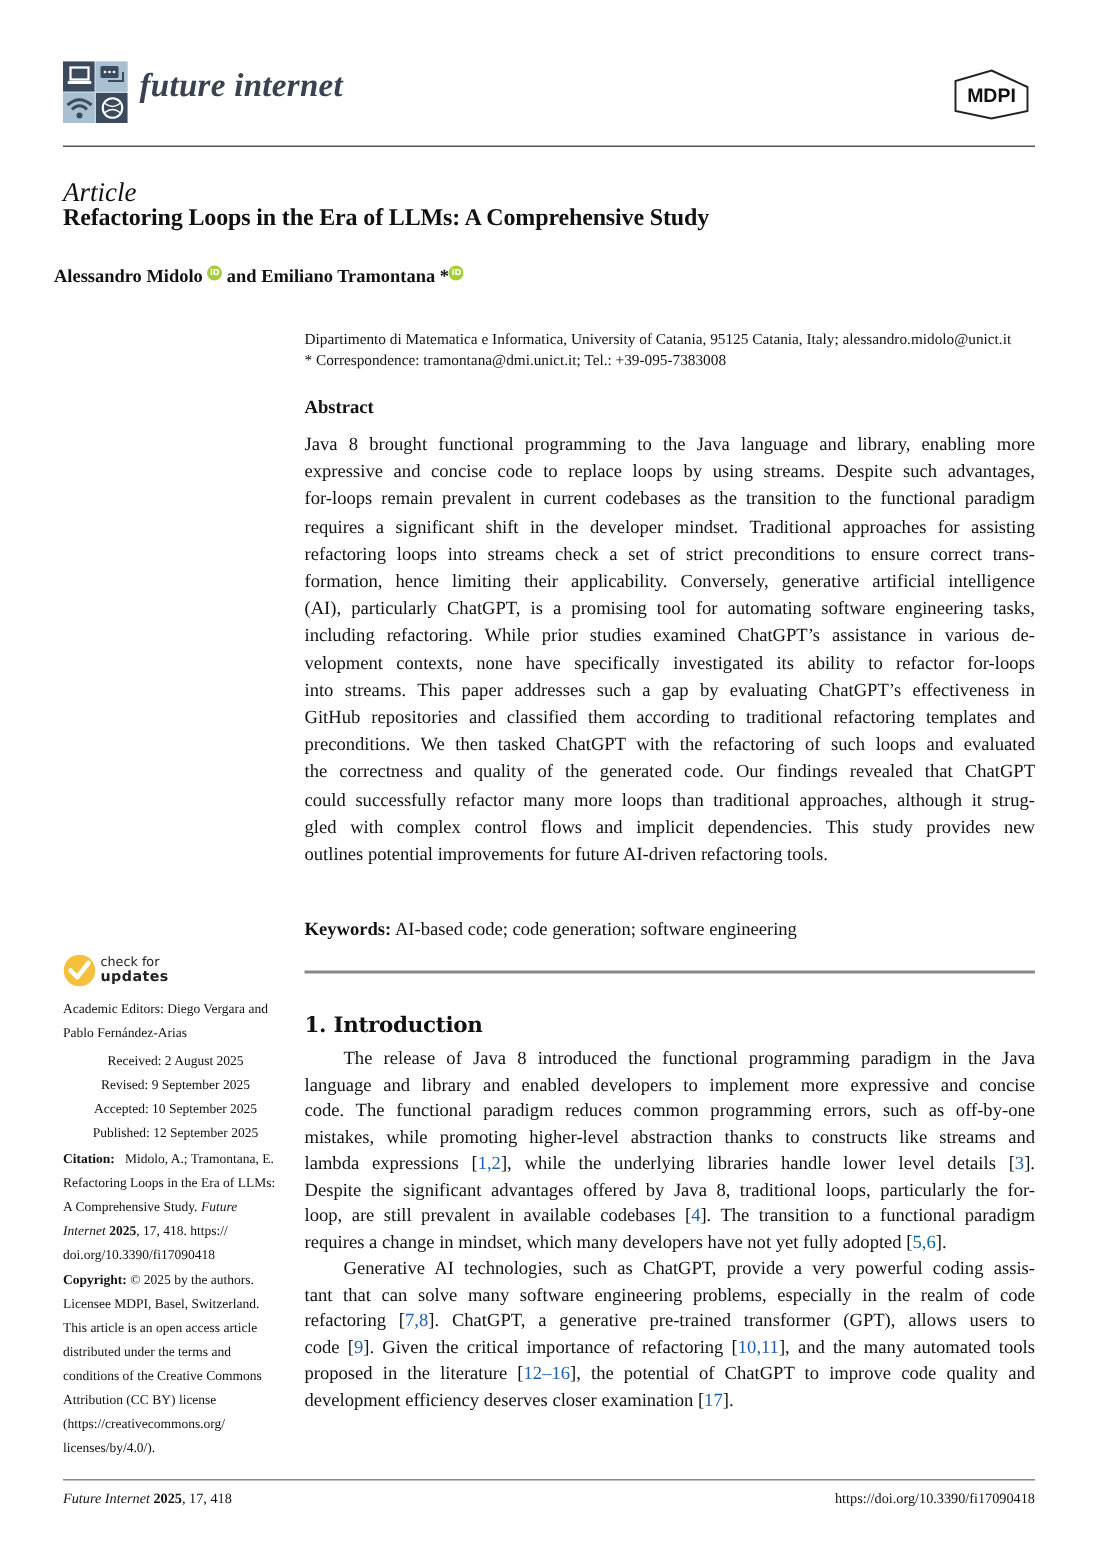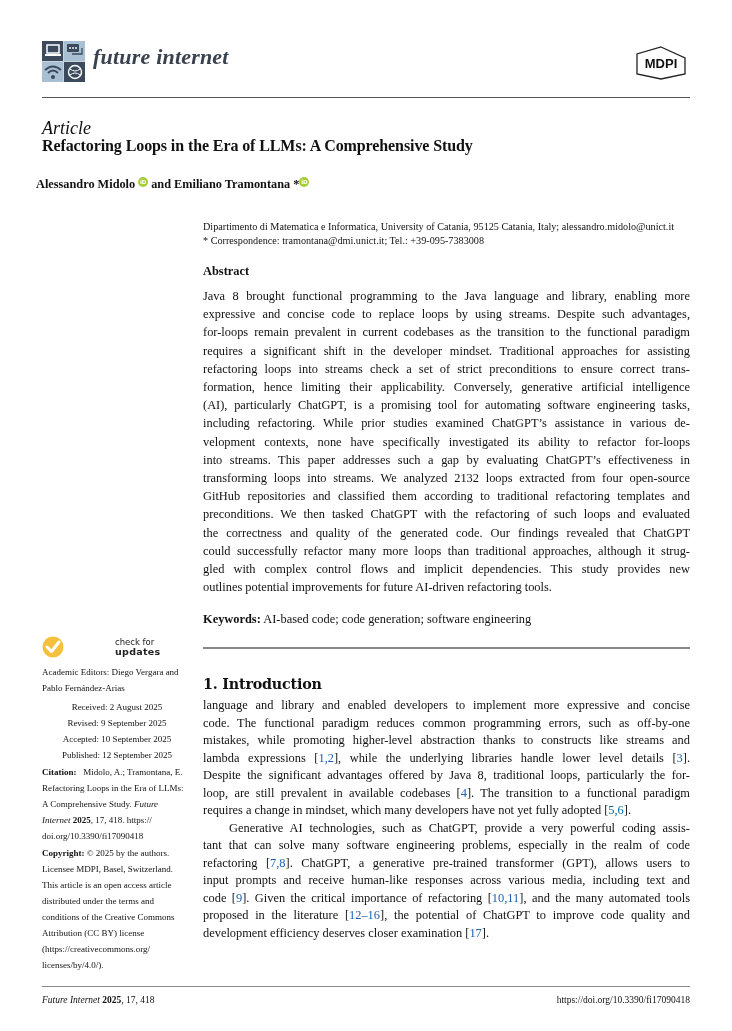--- a/index.html
+++ b/index.html
@@ -24,21 +24,21 @@
     color: #fff; font-size: 5.5px; font-family: "DejaVu Sans", sans-serif; line-height: 10px; text-align: center;
     margin: 0 3px; position: relative; top: -3px; font-weight: bold; }
   .affil { left: 203px; top: 220px; font-size: 10.2px; line-height: 14px; white-space: nowrap; }
   .abstract-head { left: 203px; top: 264px; font-size: 12.4px; font-weight: bold; }
   .abstract-body { left: 203px; top: 287px; width: 487px; font-size: 12.4px; line-height: 18.2px; }
   .abstract-body .ln { display: block; text-align: justify; text-align-last: justify; white-space: nowrap; }
   .abstract-body .ln.last { text-align-last: left; }
   .keywords { left: 203px; top: 612px; font-size: 12.4px; white-space: nowrap; }
   .kw-label { font-weight: bold; }
   .section-rule { left: 203px; top: 647px; width: 487px; height: 1.5px; background: #888; }
-  .check-updates { left: 42px; top: 636px; display: flex; align-items: center; gap: 48px; }
+  .check-updates { left: 42px; top: 636px; display: flex; align-items: center; }
   .cu-text { font-family: "DejaVu Sans", "Liberation Sans", sans-serif; font-size: 8.5px; line-height: 9px; color: #222; margin-left: 3px; }
   .cu-text b { font-size: 9.5px; letter-spacing: 0.3px; }
   .sidebar { left: 42px; width: 150px; font-size: 9px; line-height: 16px; }
   .sidebar p { margin: 0; }
   .s-editors { top: 664px; }
   .s-dates { top: 699px; text-align: center; }
   .s-citation { top: 764px; }
   .s-copyright { top: 845px; }
   .intro-head { left: 203px; top: 676px; font-size: 14.3px; font-weight: bold; font-family: "DejaVu Serif", serif; letter-spacing: -0.2px; }
   .intro-body { left: 203px; top: 697px; width: 487px; font-size: 12.4px; line-height: 17.5px; }
@@ -113,21 +113,20 @@
     <span class="ln">Java 8 brought functional programming to the Java language and library, enabling more</span>
     <span class="ln">expressive and concise code to replace loops by using streams. Despite such advantages,</span>
     <span class="ln">for-loops remain prevalent in current codebases as the transition to the functional paradigm</span>
     <span class="ln">requires a significant shift in the developer mindset. Traditional approaches for assisting</span>
     <span class="ln">refactoring loops into streams check a set of strict preconditions to ensure correct trans-</span>
     <span class="ln">formation, hence limiting their applicability. Conversely, generative artificial intelligence</span>
     <span class="ln">(AI), particularly ChatGPT, is a promising tool for automating software engineering tasks,</span>
     <span class="ln">including refactoring. While prior studies examined ChatGPT’s assistance in various de-</span>
     <span class="ln">velopment contexts, none have specifically investigated its ability to refactor for-loops</span>
     <span class="ln">into streams. This paper addresses such a gap by evaluating ChatGPT’s effectiveness in</span>
-    <span class="ln">transforming loops into streams. We analyzed 2132 loops extracted from four open-source</span>
     <span class="ln">GitHub repositories and classified them according to traditional refactoring templates and</span>
     <span class="ln">preconditions. We then tasked ChatGPT with the refactoring of such loops and evaluated</span>
     <span class="ln">the correctness and quality of the generated code. Our findings revealed that ChatGPT</span>
     <span class="ln">could successfully refactor many more loops than traditional approaches, although it strug-</span>
     <span class="ln">gled with complex control flows and implicit dependencies. This study provides new</span>
     <span class="ln last">outlines potential improvements for future AI-driven refactoring tools.</span>
   </div>
 
 <div class="abs keywords">
   <span class="kw-label">Keywords:</span>
@@ -169,31 +168,31 @@
   <p>This article is an open access article</p>
   <p>distributed under the terms and</p>
   <p>conditions of the Creative Commons</p>
   <p>Attribution (CC BY) license</p>
   <p>(https://creativecommons.org/</p>
   <p>licenses/by/4.0/).</p>
 </div>
 
 <div class="abs intro-head">1. Introduction</div>
 <div class="abs intro-body" id="intro-body">
+    <span class="ln indent"><span>The release of Java 8 introduced the functional programming paradigm in the Java</span></span>
     <span class="ln"><span>language and library and enabled developers to implement more expressive and concise</span></span>
     <span class="ln"><span>code. The functional paradigm reduces common programming errors, such as off-by-one</span></span>
     <span class="ln"><span>mistakes, while promoting higher-level abstraction thanks to constructs like streams and</span></span>
     <span class="ln"><span>lambda expressions [</span><span class="ref" style="color: rgb(31, 95, 176);">1,2</span><span>], while the underlying libraries handle lower level details [</span><span class="ref" style="color: rgb(31, 95, 176);">3</span><span>].</span></span>
     <span class="ln"><span>Despite the significant advantages offered by Java 8, traditional loops, particularly the for-</span></span>
     <span class="ln"><span>loop, are still prevalent in available codebases [</span><span class="ref" style="color: rgb(31, 95, 176);">4</span><span>]. The transition to a functional paradigm</span></span>
     <span class="ln last"><span>requires a change in mindset, which many developers have not yet fully adopted [</span><span class="ref" style="color: #0369a1;">5,6</span><span>].</span></span>
     <span class="ln indent"><span>Generative AI technologies, such as ChatGPT, provide a very powerful coding assis-</span></span>
     <span class="ln"><span>tant that can solve many software engineering problems, especially in the realm of code</span></span>
     <span class="ln"><span>refactoring [</span><span class="ref" style="color: rgb(31, 95, 176);">7,8</span><span>]. ChatGPT, a generative pre-trained transformer (GPT), allows users to</span></span>
-    <span class="ln"><span>input prompts and receive human-like responses across various media, including text and</span></span>
     <span class="ln"><span>code [</span><span class="ref" style="color: rgb(31, 95, 176);">9</span><span>]. Given the critical importance of refactoring [</span><span class="ref" style="color: rgb(31, 95, 176);">10,11</span><span>], and the many automated tools</span></span>
     <span class="ln"><span>proposed in the literature [</span><span class="ref" style="color: rgb(31, 95, 176);">12–16</span><span>], the potential of ChatGPT to improve code quality and</span></span>
     <span class="ln last"><span>development efficiency deserves closer examination [</span><span class="ref" style="color: rgb(31, 95, 176);">17</span><span>].</span></span>
   </div>
 
 <div class="abs footer-rule"></div>
 <div class="abs footer-left">
   <i class="j">Future Internet</i> <b>2025</b><span>, 17, 418</span>
 </div>
 <div class="abs footer-right">https://doi.org/10.3390/fi17090418</div>

